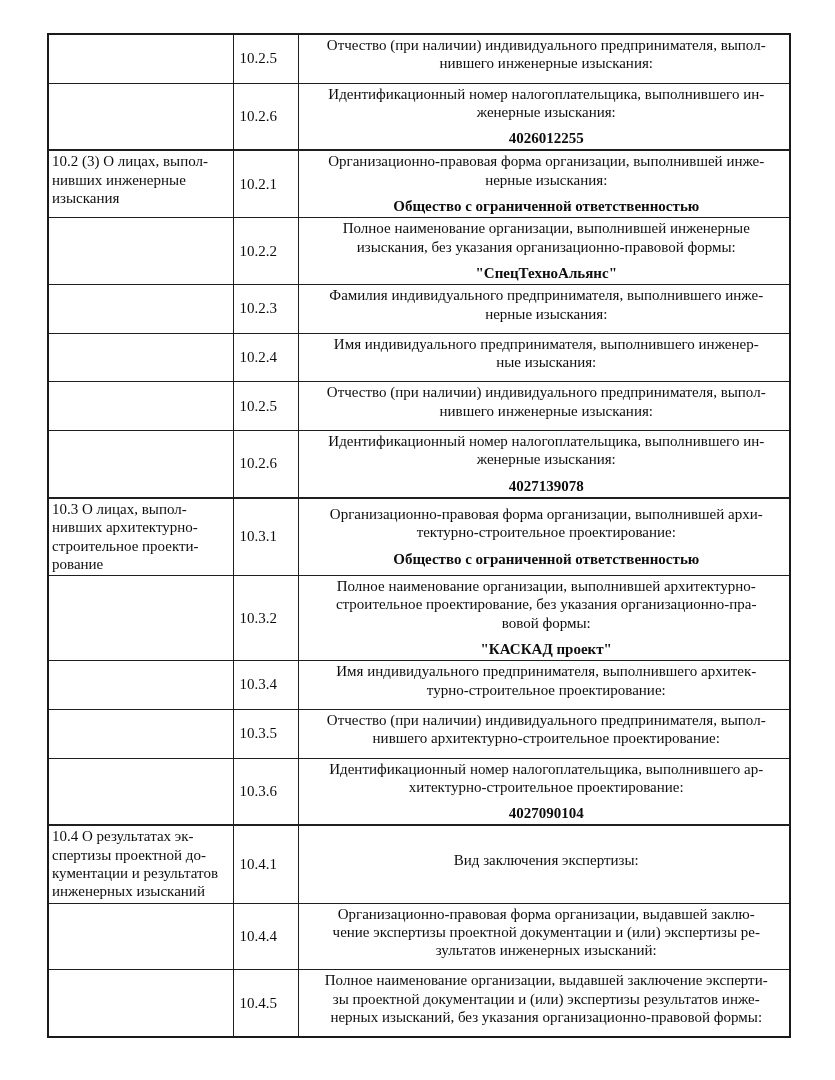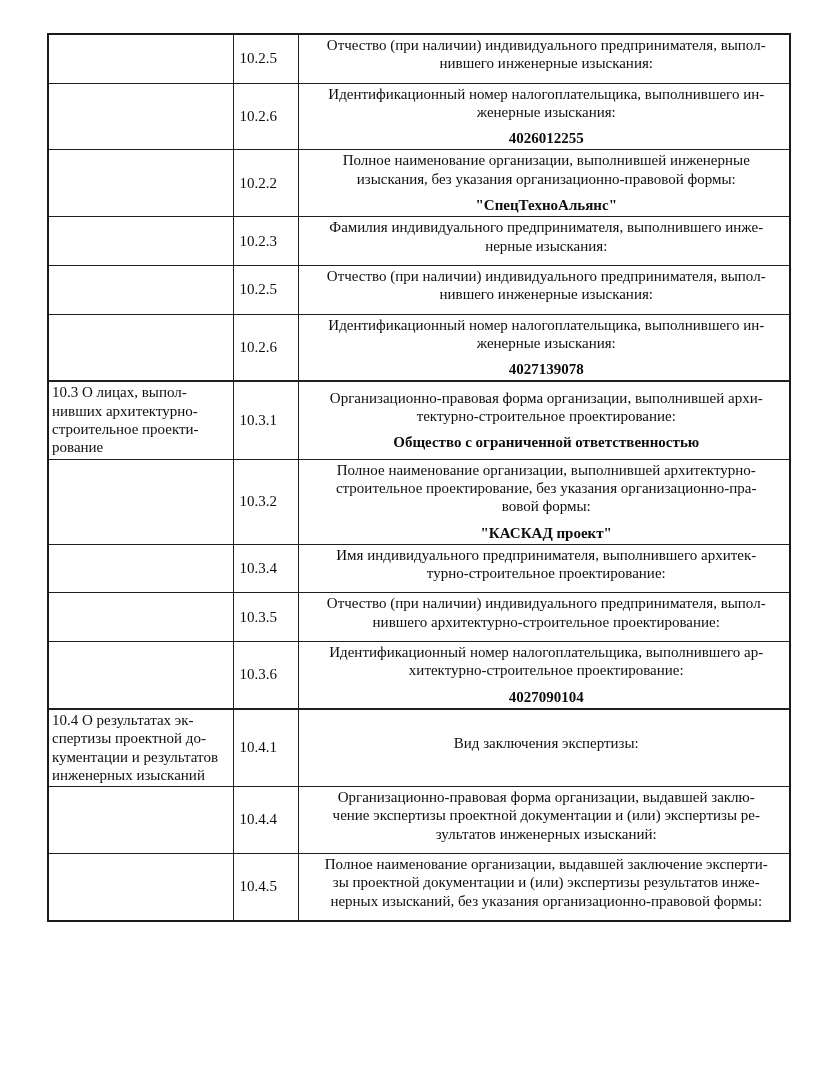--- a/index.html
+++ b/index.html
@@ -77,31 +77,45 @@
         <td class="code">10.2.5</td>
         <td class="content"><span class="lbl">Отчество (при наличии) индивидуального предпринимателя, выпол-
 нившего инженерные изыскания:</span><b class="val"></b></td>
       </tr>
       <tr>
         <td class="sec"></td>
         <td class="code">10.2.6</td>
         <td class="content"><span class="lbl">Идентификационный номер налогоплательщика, выполнившего ин-
 женерные изыскания:</span><b class="val">4026012255</b></td>
       </tr>
+      <tr class="sec-start">
+        <td class="sec">10.2 (3) О лицах, выпол-
+нивших инженерные
+изыскания</td>
+        <td class="code">10.2.1</td>
+        <td class="content"><span class="lbl">Организационно-правовая форма организации, выполнившей инже-
+нерные изыскания:</span><b class="val">Общество с ограниченной ответственностью</b></td>
+      </tr>
       <tr>
         <td class="sec"></td>
         <td class="code">10.2.2</td>
         <td class="content"><span class="lbl">Полное наименование организации, выполнившей инженерные
 изыскания, без указания организационно-правовой формы:</span><b class="val">"СпецТехноАльянс"</b></td>
       </tr>
       <tr>
         <td class="sec"></td>
         <td class="code">10.2.3</td>
         <td class="content"><span class="lbl">Фамилия индивидуального предпринимателя, выполнившего инже-
 нерные изыскания:</span><b class="val"></b></td>
+      </tr>
+      <tr>
+        <td class="sec"></td>
+        <td class="code">10.2.4</td>
+        <td class="content"><span class="lbl">Имя индивидуального предпринимателя, выполнившего инженер-
+ные изыскания:</span><b class="val"></b></td>
       </tr>
       <tr>
         <td class="sec"></td>
         <td class="code">10.2.5</td>
         <td class="content"><span class="lbl">Отчество (при наличии) индивидуального предпринимателя, выпол-
 нившего инженерные изыскания:</span><b class="val"></b></td>
       </tr>
       <tr>
         <td class="sec"></td>
         <td class="code">10.2.6</td>

